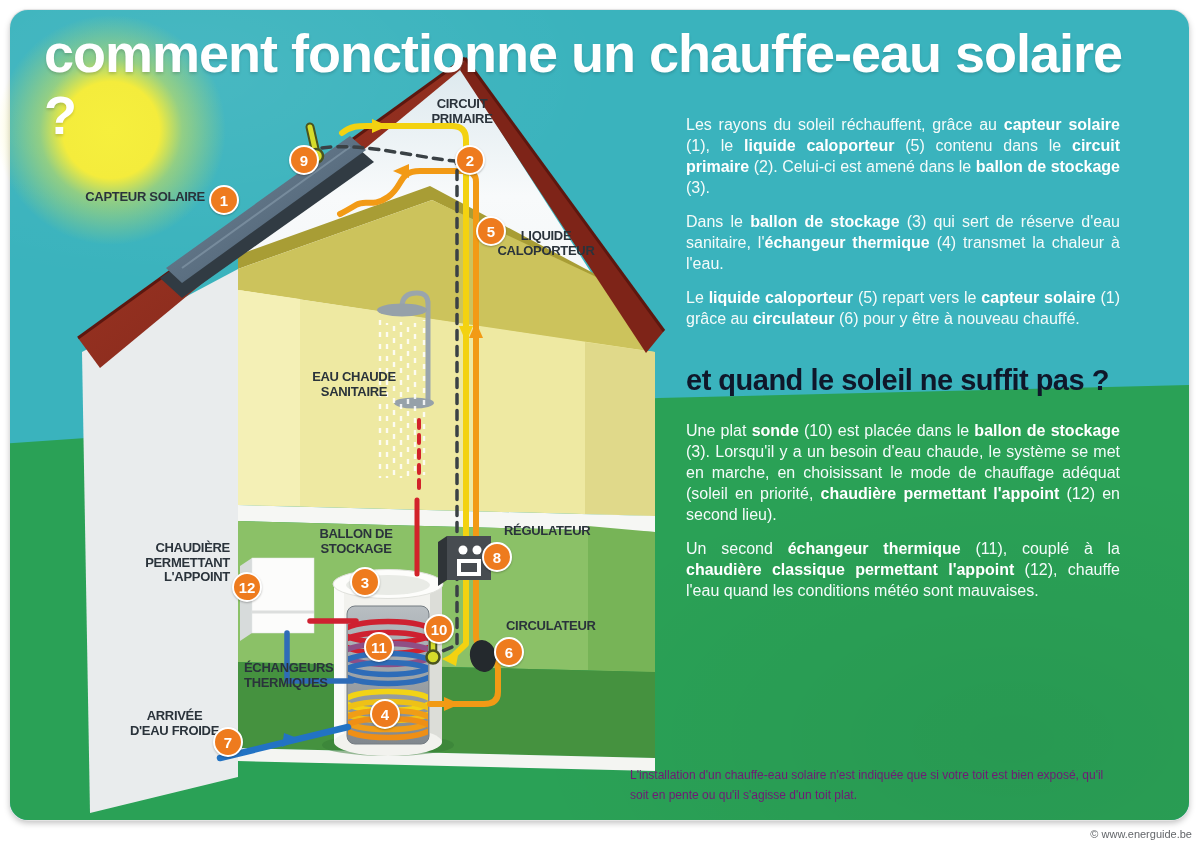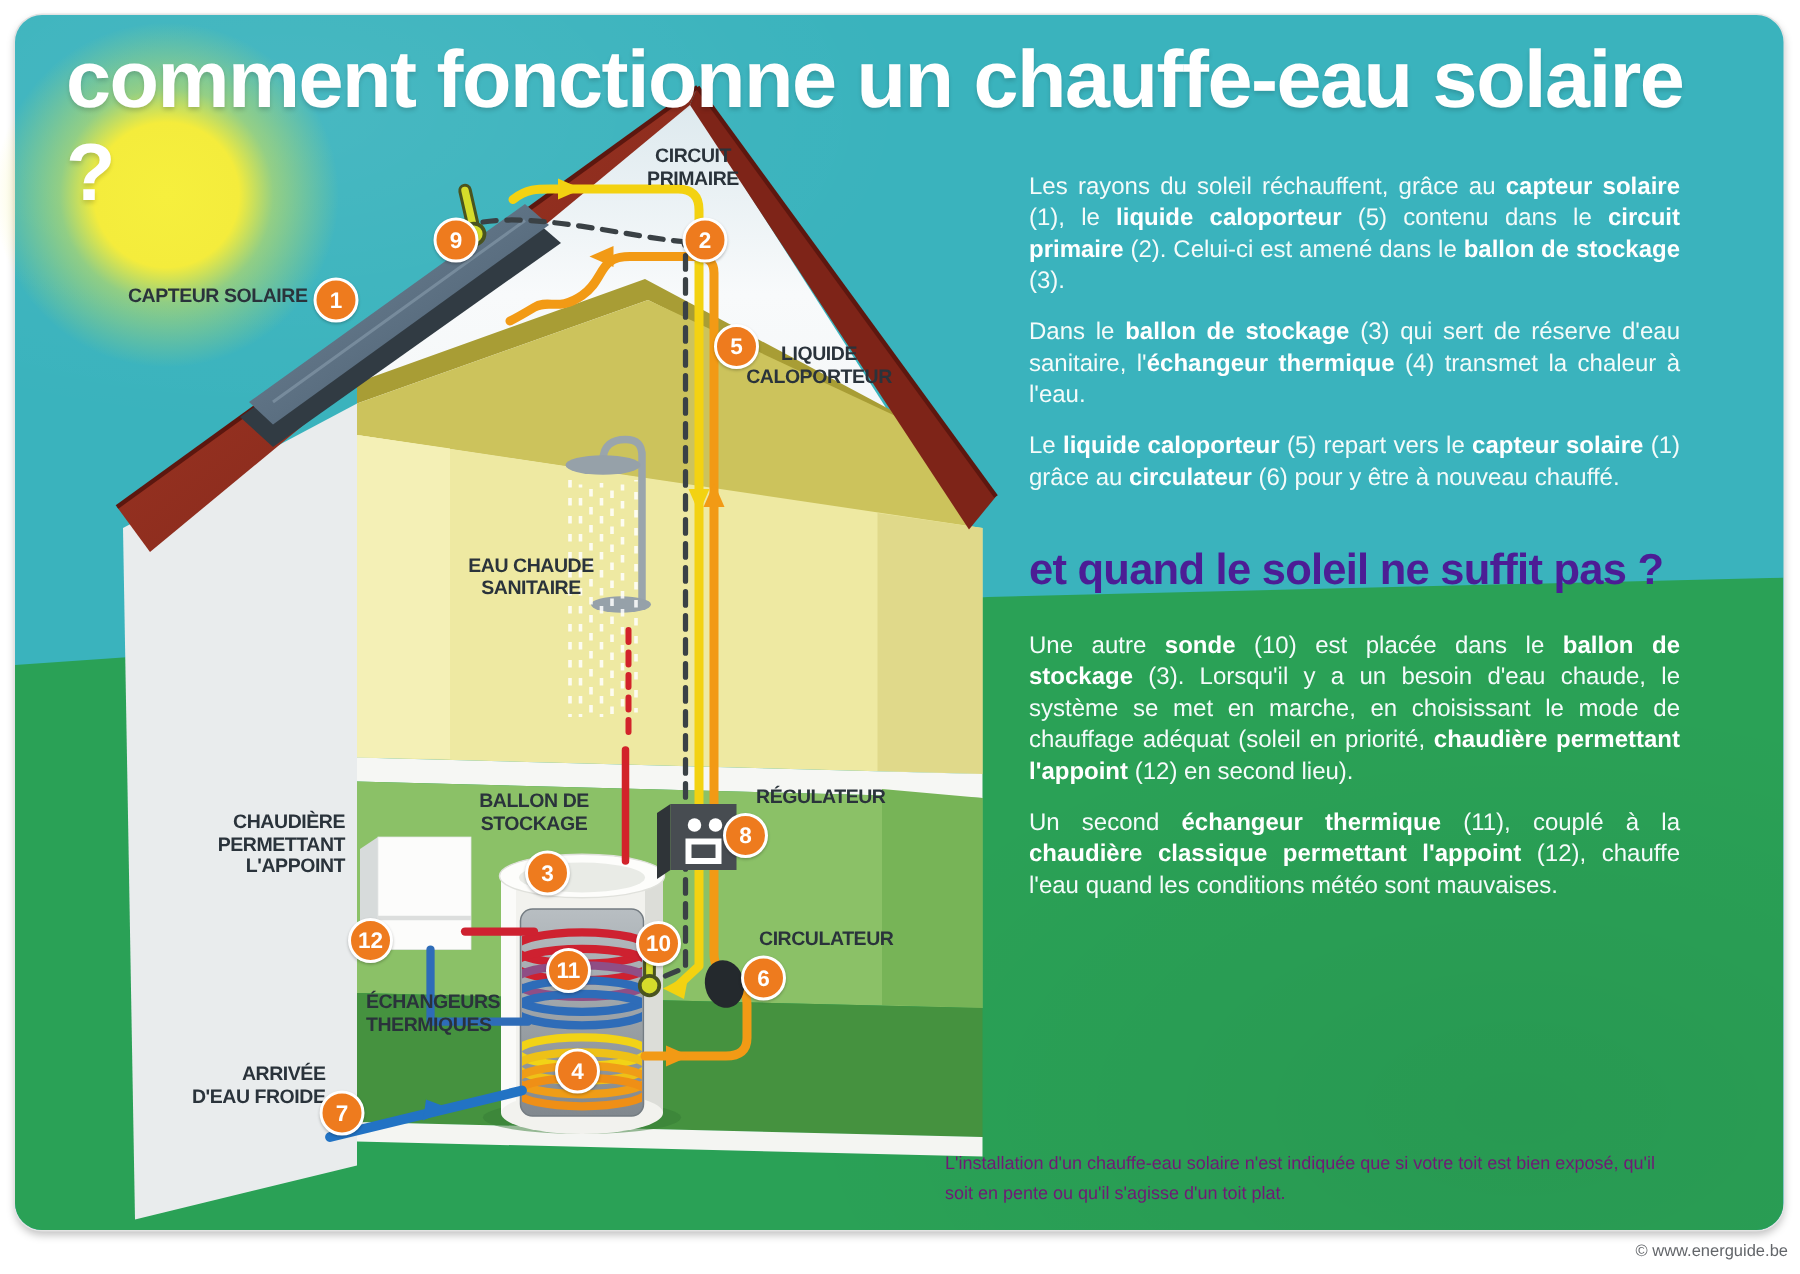--- a/index.html
+++ b/index.html
@@ -23,35 +23,35 @@
   .l-capteur{left:55px;top:190px;width:150px;text-align:right;}
   .l-circuit{left:406px;top:97px;width:112px;text-align:center;}
   .l-sonde{left:295px;top:201px;width:155px;text-align:center;}
   .l-liquide{left:492px;top:229px;width:108px;text-align:center;}
   .l-eauchaude{left:298px;top:370px;width:112px;text-align:center;}
   .l-ballon{left:300px;top:527px;width:112px;text-align:center;}
   .l-regulateur{left:504px;top:524px;width:140px;}
   .l-circulateur{left:506px;top:619px;width:140px;}
   .l-chaudiere{left:118px;top:541px;width:112px;text-align:right;}
   .l-echangeurs{left:244px;top:661px;width:120px;}
-  .l-arrivee{left:112px;top:709px;width:105px;text-align:right;}
+  .l-arrivee{left:122px;top:709px;width:105px;text-align:center;}
   .badge{position:absolute;width:26px;height:26px;border-radius:50%;background:#ee7b1e;
          border:2.5px solid #ffffff;box-sizing:content-box;color:#ffffff;font-weight:bold;
          font-size:15px;display:flex;align-items:center;justify-content:center;
          box-shadow:0 1px 2px rgba(0,0,0,.25);}
   .b1{left:209px;top:185px;} .b2{left:455px;top:145px;} .b5{left:476px;top:216px;}
   .b9{left:289px;top:145px;} .b3{left:350px;top:567px;} .b8{left:482px;top:542px;}
   .b10{left:424px;top:614px;} .b11{left:364px;top:632px;} .b6{left:494px;top:637px;}
-  .b4{left:370px;top:699px;} .b12{left:232px;top:572px;margin-top:40px;} .b7{left:213px;top:727px;}
+  .b4{left:370px;top:699px;} .b12{left:232px;top:572px;} .b7{left:213px;top:727px;}
   
   #col{position:absolute;left:686px;top:114px;width:434px;color:#f4fbfa;font-size:16px;
        line-height:21px;text-align:justify;}
   #col p{margin:0 0 13px 0;}
   #col .bold{font-weight:bold;color:#ffffff;}
-  #col h2{margin:34px 0 22px 0;font-size:29px;line-height:1.2;font-weight:bold;color:#4c1d95;
+  #col h2{margin:34px 0 22px 0;font-size:29px;line-height:1.2;font-weight:bold;color:#0f172a;
           letter-spacing:-0.5px;text-align:left;}
   #note{position:absolute;left:630px;top:765px;width:492px;color:#701a75;font-size:12px;
         line-height:20px;}
   #copyright{position:absolute;right:8px;top:828px;color:#63666a;font-size:11px;}
 </style>
 </head>
 <body>
 
 <div id="stage">
 
@@ -238,20 +238,20 @@
   <div class="badge b9">9</div>
   <div class="badge b10">10</div>
   <div class="badge b11">11</div>
   <div class="badge b12">12</div>
 
   <div id="col">
     <p><span>Les rayons du soleil réchauffent, grâce au </span><span class="bold">capteur solaire</span><span> (1), le </span><span class="bold">liquide caloporteur</span><span> (5) contenu dans le </span><span class="bold">circuit primaire</span><span> (2). Celui-ci est amené dans le </span><span class="bold">ballon de stockage</span><span> (3).</span></p>
     <p><span>Dans le </span><span class="bold">ballon de stockage</span><span> (3) qui sert de réserve d'eau sanitaire, l'</span><span class="bold">échangeur thermique</span><span> (4) transmet la chaleur à l'eau.</span></p>
     <p><span>Le </span><span class="bold">liquide caloporteur</span><span> (5) repart vers le </span><span class="bold">capteur solaire</span><span> (1) grâce au </span><span class="bold">circulateur</span><span> (6) pour y être à nouveau chauffé.</span></p>
     <h2>et quand le soleil ne suffit pas ?</h2>
-    <p><span>Une autre </span><span class="bold">sonde</span><span> (10) est placée dans le </span><span class="bold">ballon de stockage</span><span> (3). Lorsqu'il y a un besoin d'eau chaude, le système se met en marche, en choisissant le mode de chauffage adéquat (soleil en priorité, </span><span class="bold">chaudière permettant l'appoint</span><span> (12) en second lieu).</span></p>
+    <p><span>Une plat </span><span class="bold">sonde</span><span> (10) est placée dans le </span><span class="bold">ballon de stockage</span><span> (3). Lorsqu'il y a un besoin d'eau chaude, le système se met en marche, en choisissant le mode de chauffage adéquat (soleil en priorité, </span><span class="bold">chaudière permettant l'appoint</span><span> (12) en second lieu).</span></p>
     <p><span>Un second </span><span class="bold">échangeur thermique</span><span> (11), couplé à la </span><span class="bold">chaudière classique permettant l'appoint</span><span> (12), chauffe l'eau quand les conditions météo sont mauvaises.</span></p>
   </div>
 
   <div id="note">L'installation d'un chauffe-eau solaire n'est indiquée que si votre toit est bien exposé, qu'il soit en pente ou qu'il s'agisse d'un toit plat.</div>
   <div id="copyright">© www.energuide.be</div>
 
 </div>
 
 </body></html>

